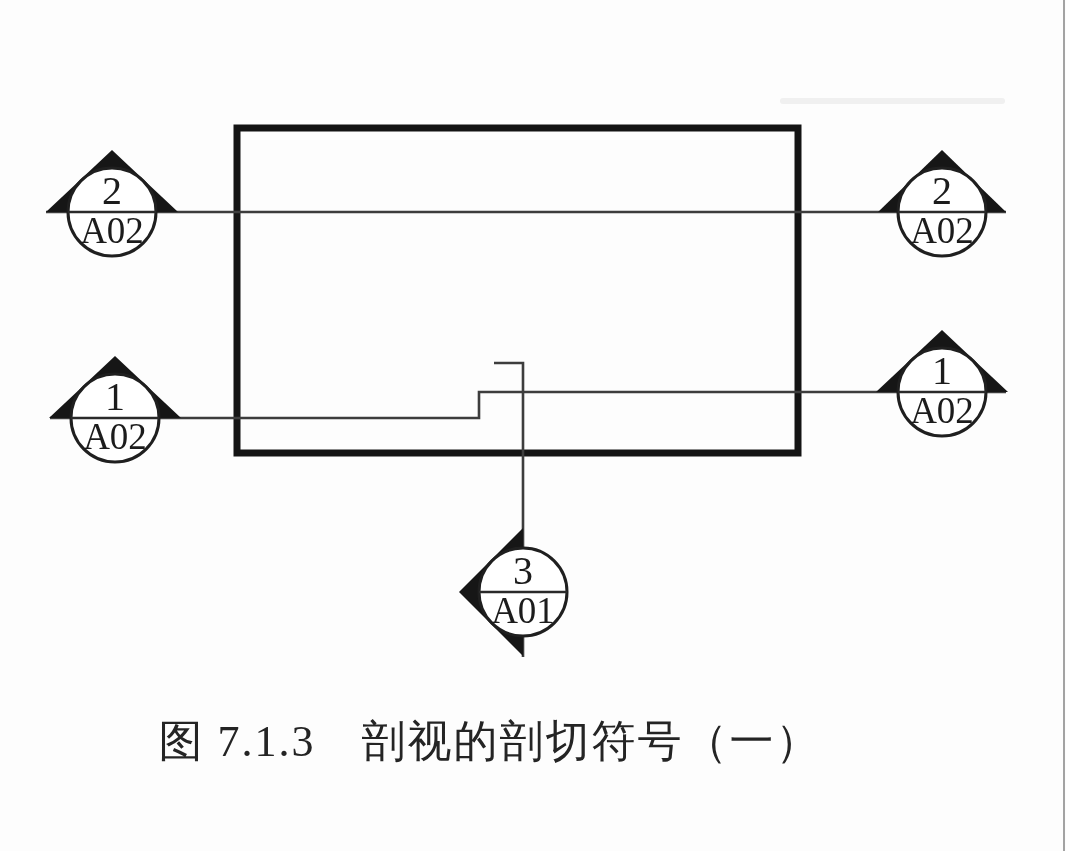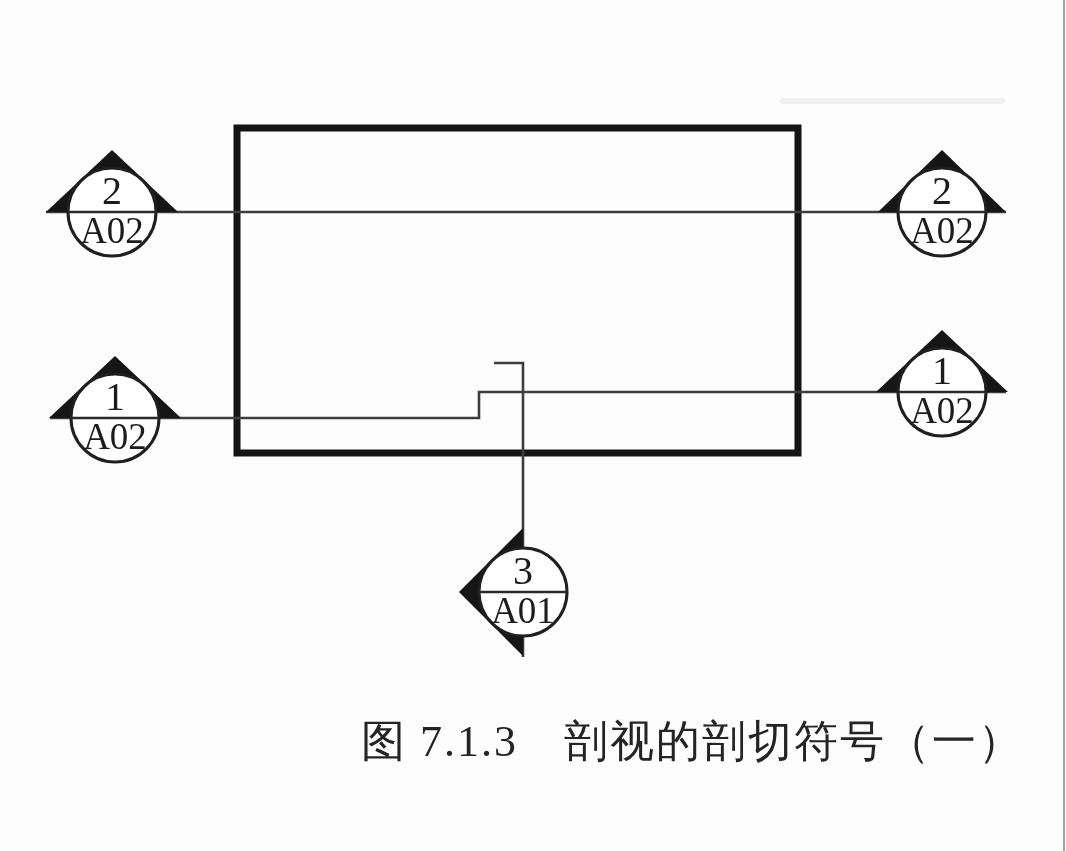--- a/index.html
+++ b/index.html
@@ -24,27 +24,26 @@
     font-family: "Liberation Serif", "DejaVu Serif", serif;
     fill: #1c1c1c;
   }
   .mark-number { font-size: 40px; }
   .mark-sheet  { font-size: 37px; }
   .caption {
     position: absolute;
     top: 712px;
     left: 0;
     width: 980px;
-    text-align: right;
+    text-align: center;
     font-size: 44px;
     letter-spacing: 2px;
     color: #242424;
     font-family: "Liberation Serif", "DejaVu Serif", serif;
     white-space: nowrap;
-    padding-left: 44px;
   }
 </style>
 </head>
 <body>
 
 <div class="page">
 
   <svg class="diagram-svg" width="1066" height="851" viewBox="0 0 1066 851">
 
     <rect x="780" y="98" width="225" height="6" rx="3" fill="#f0f0f0"></rect>

